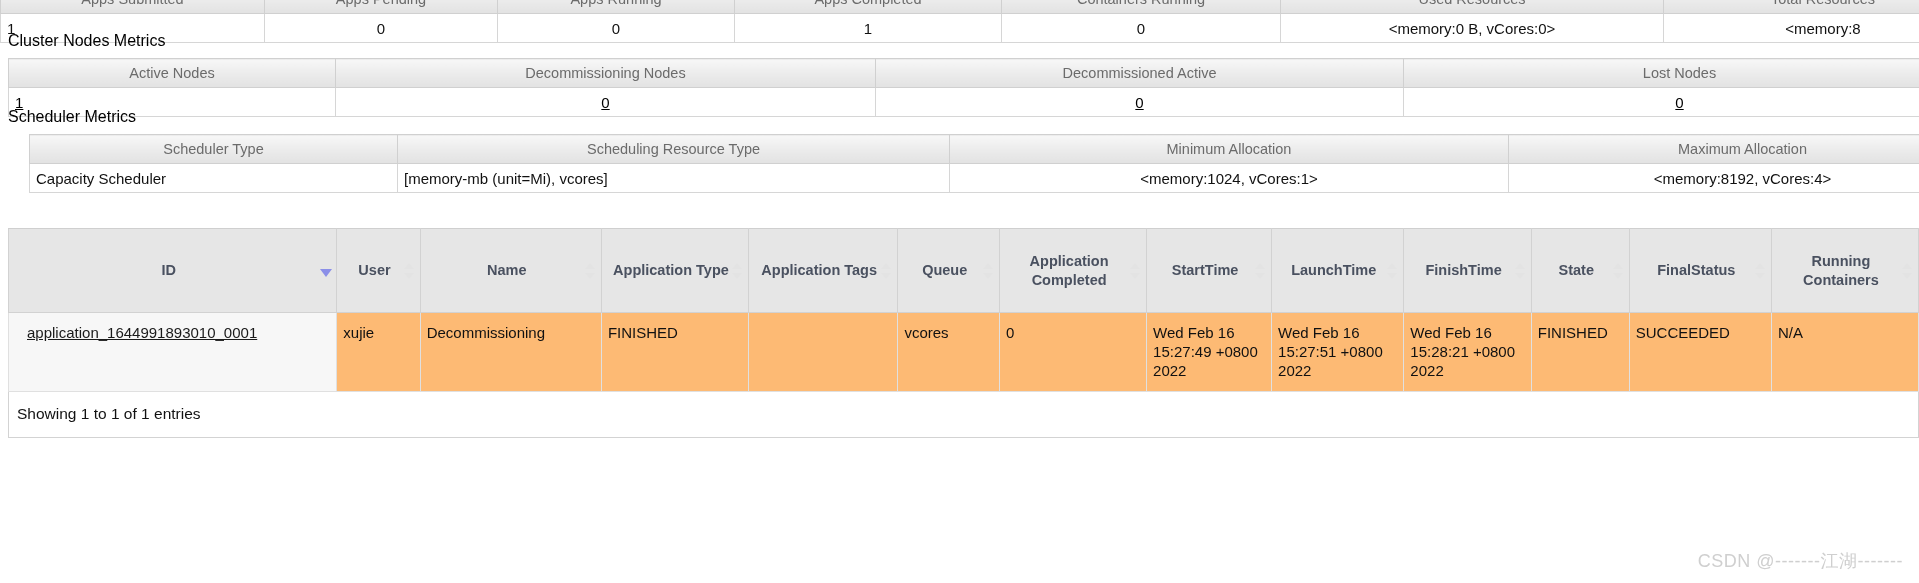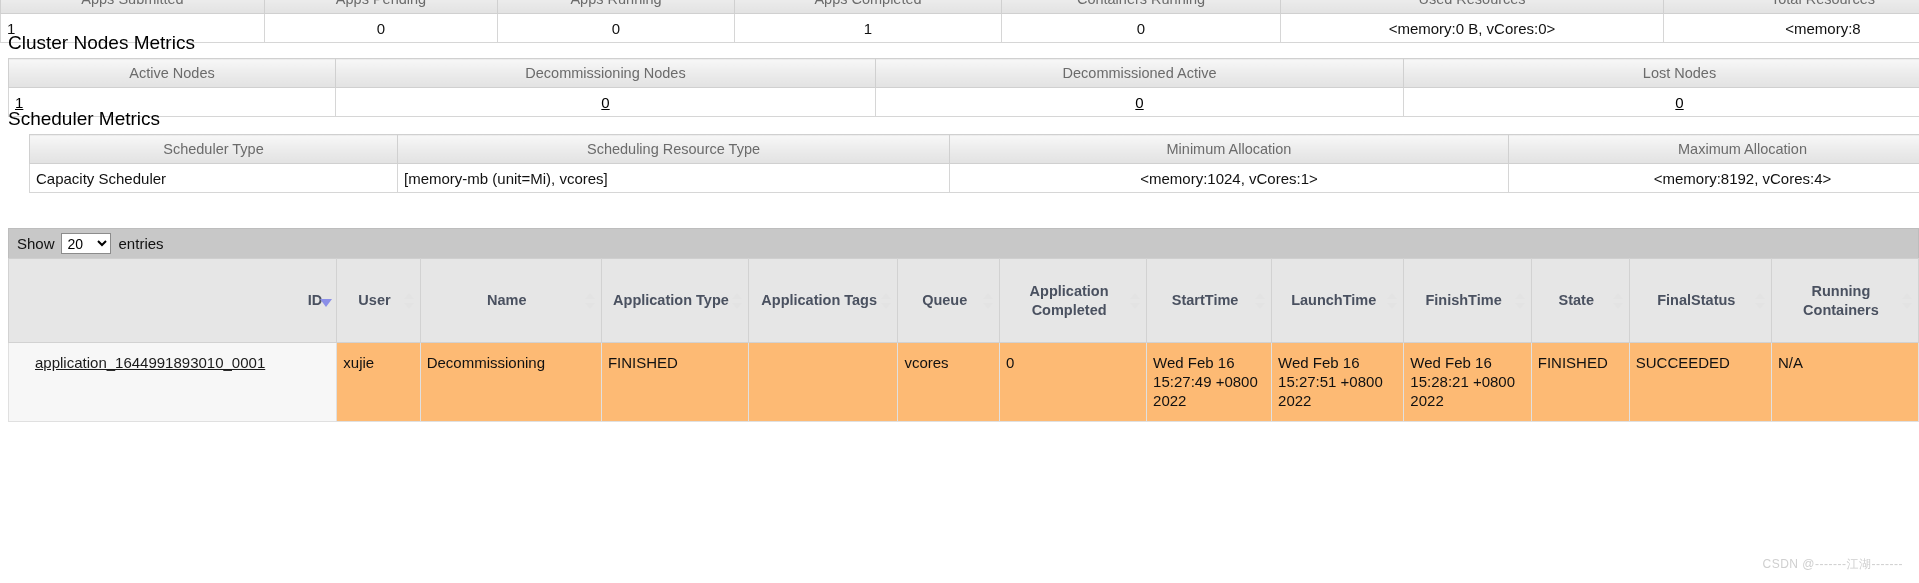--- a/index.html
+++ b/index.html
@@ -59,21 +59,21 @@
 
   
   #cluster-metrics-wrap {
     position: absolute;
     left: 0;
     top: -16px;
     width: 1919px;
   }
 
   .section-title {
-    font-size: 19px;
+    font-size: 16px;
     font-weight: normal;
     color: #000;
     margin: 0;
     padding: 0;
     letter-spacing: 0px;
   }
 
   
   #apps-panel {
     position: absolute;
@@ -154,21 +154,21 @@
     border-top: 6px solid #e3e3e3;
   }
   
   table.apps thead th.sorted-desc .sort-arrows::before { border-bottom-color: transparent; }
   table.apps thead th.sorted-desc .sort-arrows::after {
     border-top: 8px solid #8b8fe8;
     border-left-width: 6px;
     border-right-width: 6px;
     bottom: 2px;
   }
-  table.apps thead th.col-id { width: 268px; text-align: right; }
+  table.apps thead th.col-id { width: 268px; }
   table.apps thead th.col-user { width: 68px; }
   table.apps thead th.col-name { width: 148px; }
   table.apps thead th.col-apptype { width: 120px; }
   table.apps thead th.col-apptags { width: 122px; }
   table.apps thead th.col-queue { width: 83px; }
   table.apps thead th.col-priority { width: 120px; }
   table.apps thead th.col-start { width: 102px; }
   table.apps thead th.col-launch { width: 108px; }
   table.apps thead th.col-finish { width: 104px; }
   table.apps thead th.col-state { width: 80px; }
@@ -183,21 +183,21 @@
     color: #111;
     vertical-align: top;
     padding: 10px 6px 10px 6px;
     height: 78px;
     box-sizing: border-box;
     line-height: 1.28;
     word-break: break-word;
   }
   table.apps tbody td.sorted-cell {
     background: #f7f7f7;
-    padding-left: 26px;
+    padding-left: 18px;
   }
   table.apps tbody td a.app-link {
     color: #1a1a1a;
     text-decoration: underline;
     font-size: 15px;
   }
   table.apps tbody td.center { text-align: left; }
 
   .dt-footer {
     border: 1px solid #d3d3d3;
@@ -210,21 +210,21 @@
     font-size: 15.5px;
     color: #111;
     box-sizing: border-box;
   }
 
   #watermark {
     position: absolute;
     right: 16px;
     bottom: 10px;
     color: #cfcfcf;
-    font-size: 12px;
+    font-size: 18px;
     font-family: "Liberation Sans", sans-serif;
     letter-spacing: 0.5px;
     white-space: nowrap;
   }
 
   .nodes-title { position: absolute; left: 8px; top: 32px; }
   .nodes-table-wrap { position: absolute; left: 8px; top: 58px; width: 1911px; }
   .sched-title { position: absolute; left: 8px; top: 108px; }
   .sched-table-wrap { position: absolute; left: 8px; top: 134px; width: 1911px; margin-left: 21px; }
   .nodes-table-wrap table, .sched-table-wrap table { width: 1911px; }
@@ -298,25 +298,20 @@
         <td class="left">[memory-mb (unit=Mi), vcores]</td>
         <td>&lt;memory:1024, vCores:1&gt;</td>
         <td>&lt;memory:8192, vCores:4&gt;</td>
       </tr>
     </tbody>
   </table>
 </div>
 
 <div id="apps-panel">
 
-  <div class="dt-toolbar">
-    <span class="lbl">Show</span>
-    <select id="page-length-select"><option value="20">20</option><option value="40">40</option><option value="60">60</option><option value="80">80</option><option value="100">100</option></select>
-    <span class="lbl-after">entries</span>
-  </div>
 
   <table class="apps">
     <thead>
       <tr>
         <th class="col-id sorted-desc">
           <span>ID</span>
           <span class="sort-arrows"></span>
         </th>
         <th class="col-user">
           <span>User</span>
@@ -382,15 +377,18 @@
         <td class="center">Wed Feb 16 15:27:49 +0800 2022</td>
         <td class="center">Wed Feb 16 15:27:51 +0800 2022</td>
         <td class="center">Wed Feb 16 15:28:21 +0800 2022</td>
         <td class="center">FINISHED</td>
         <td class="center">SUCCEEDED</td>
         <td class="center">N/A</td>
       </tr>
     </tbody>
   </table>
 
+  <div class="dt-footer">
+    <span>Showing 1 to 1 of 1 entries</span>
+  </div>
 </div>
 
 <div id="watermark">CSDN @-------江湖-------</div>
 
 </body></html>

